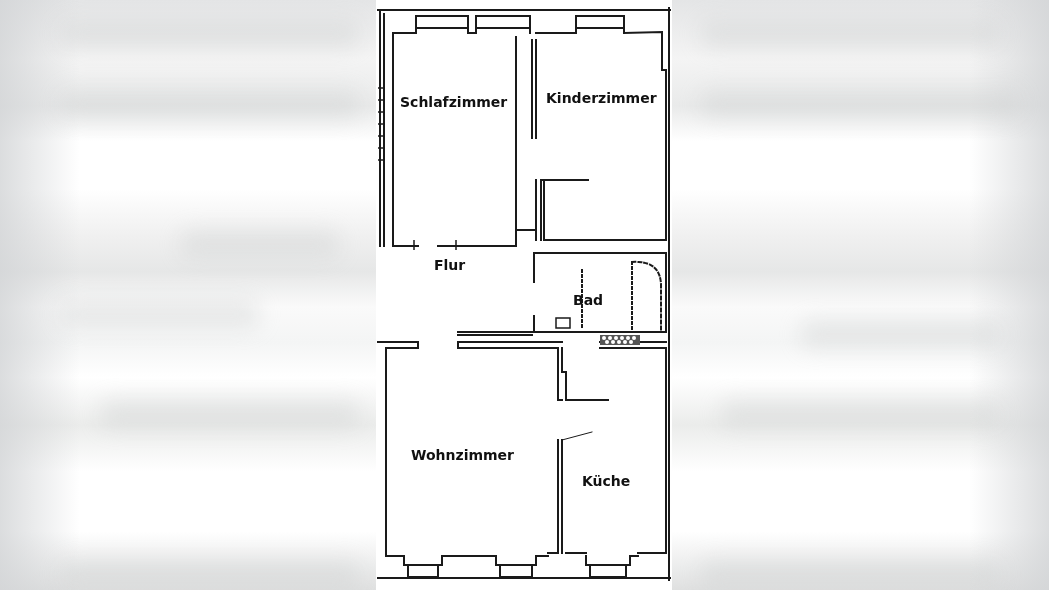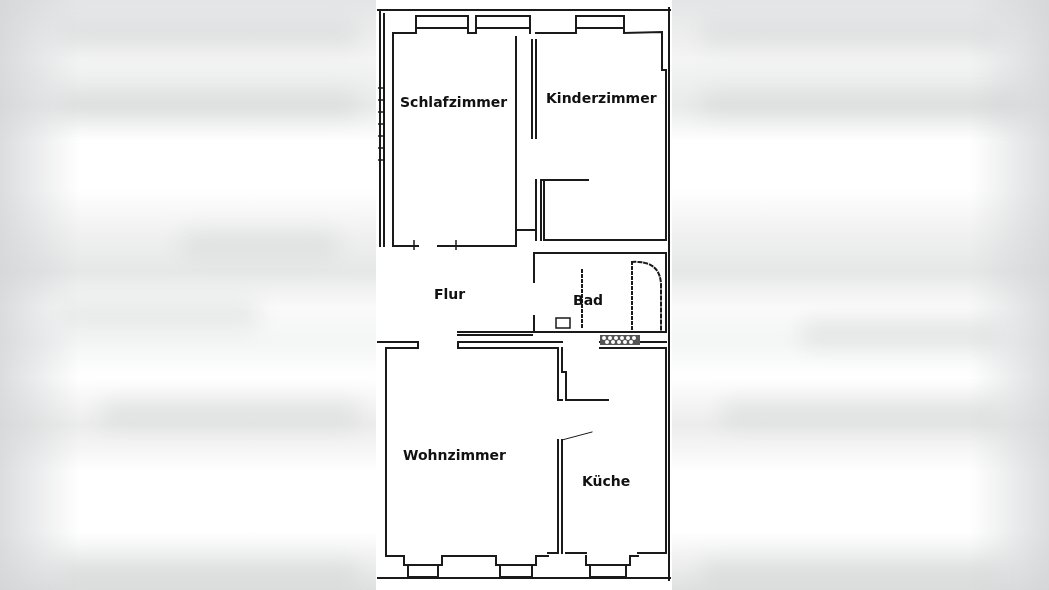--- a/index.html
+++ b/index.html
@@ -134,17 +134,17 @@
       <line x1="2" y1="136" x2="8" y2="136"></line>
         <line x1="2" y1="148" x2="8" y2="148"></line>
       <line x1="2" y1="160" x2="8" y2="160"></line>
       <line x1="38" y1="240" x2="38" y2="250"></line>
         <line x1="80" y1="240" x2="80" y2="250"></line>
     </g>
   </svg>
 
   <span class="room-label" style="left:24px; top:94px;">Schlafzimmer</span>
   <span class="room-label" style="left:170px; top:90px;">Kinderzimmer</span>
-  <span class="room-label" style="left:58px; top:286px;">Flur</span>
+  <span class="room-label" style="left:58px; top:257px;">Flur</span>
   <span class="room-label" style="left:197px; top:292px;">Bad</span>
-  <span class="room-label" style="left:27px; top:447px;">Wohnzimmer</span>
+  <span class="room-label" style="left:35px; top:447px;">Wohnzimmer</span>
   <span class="room-label" style="left:206px; top:473px;">Küche</span>
 </div>
 
 </body></html>

